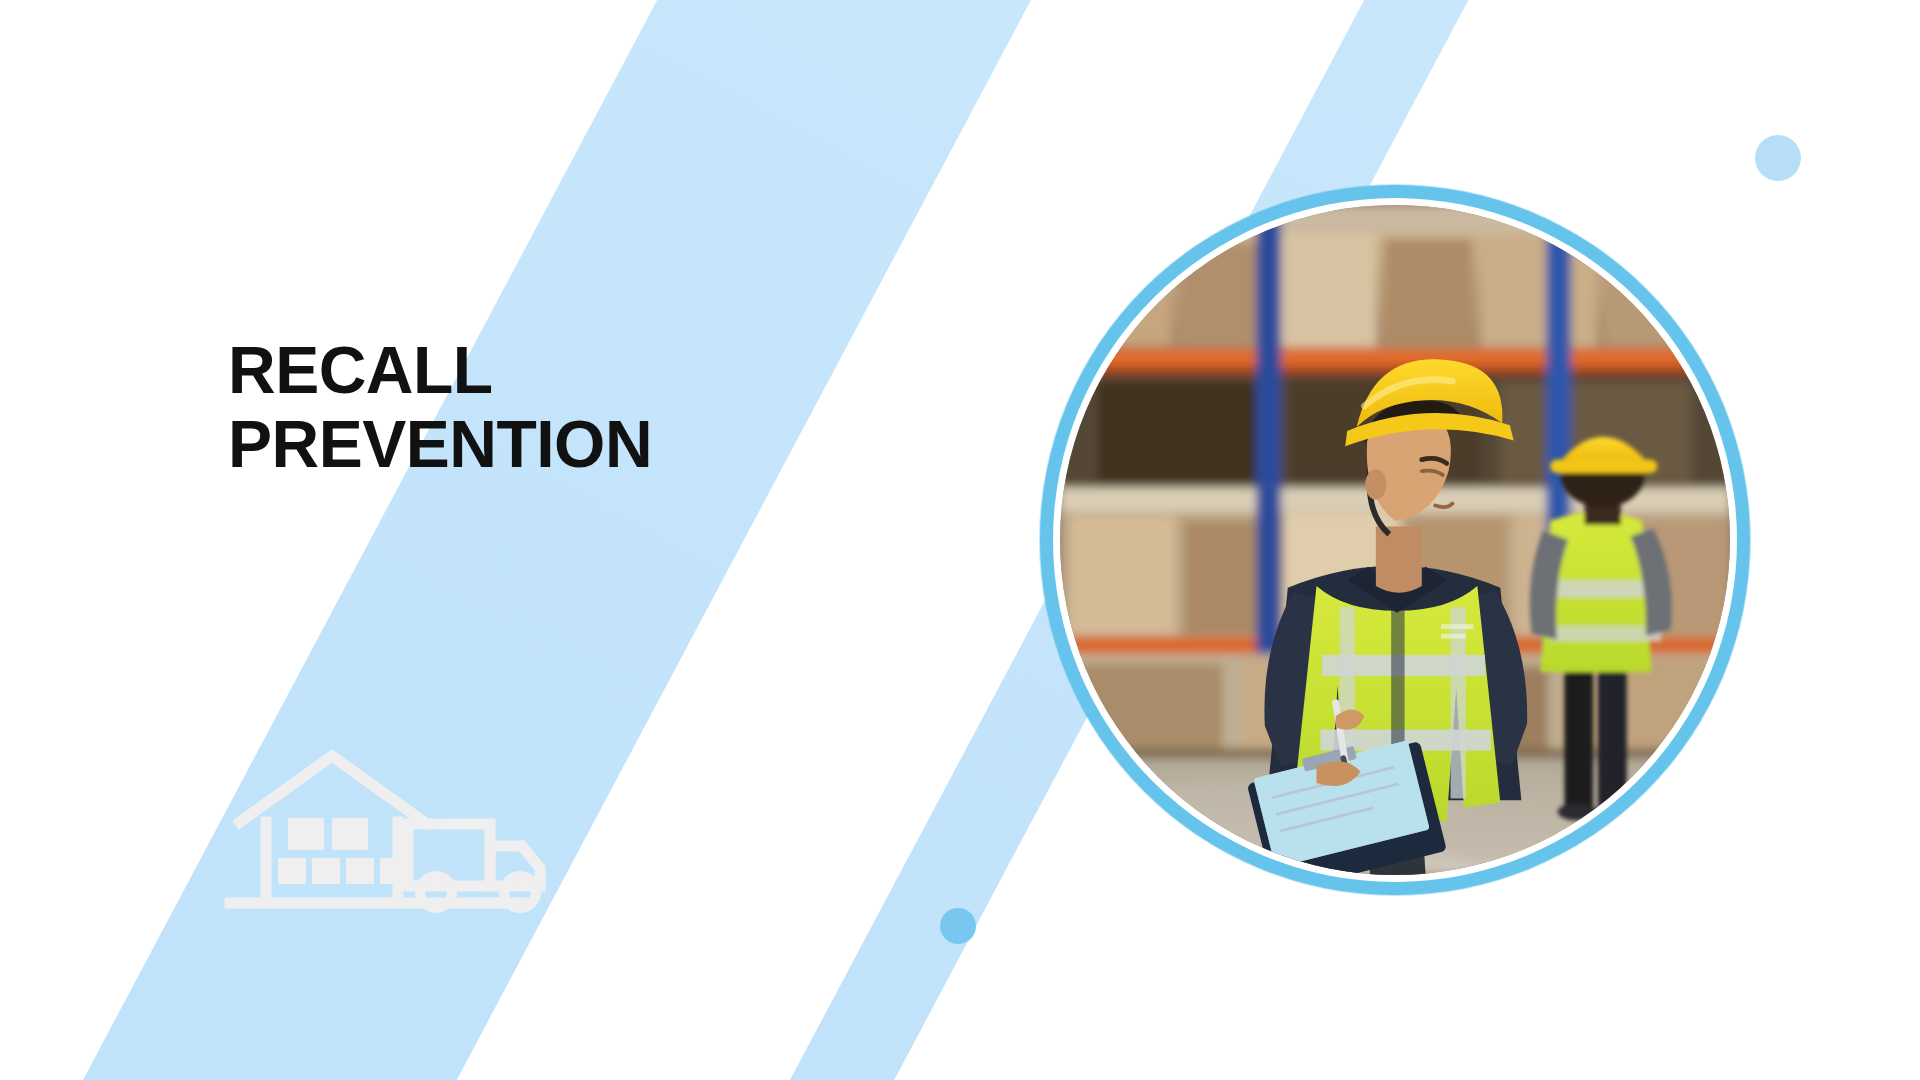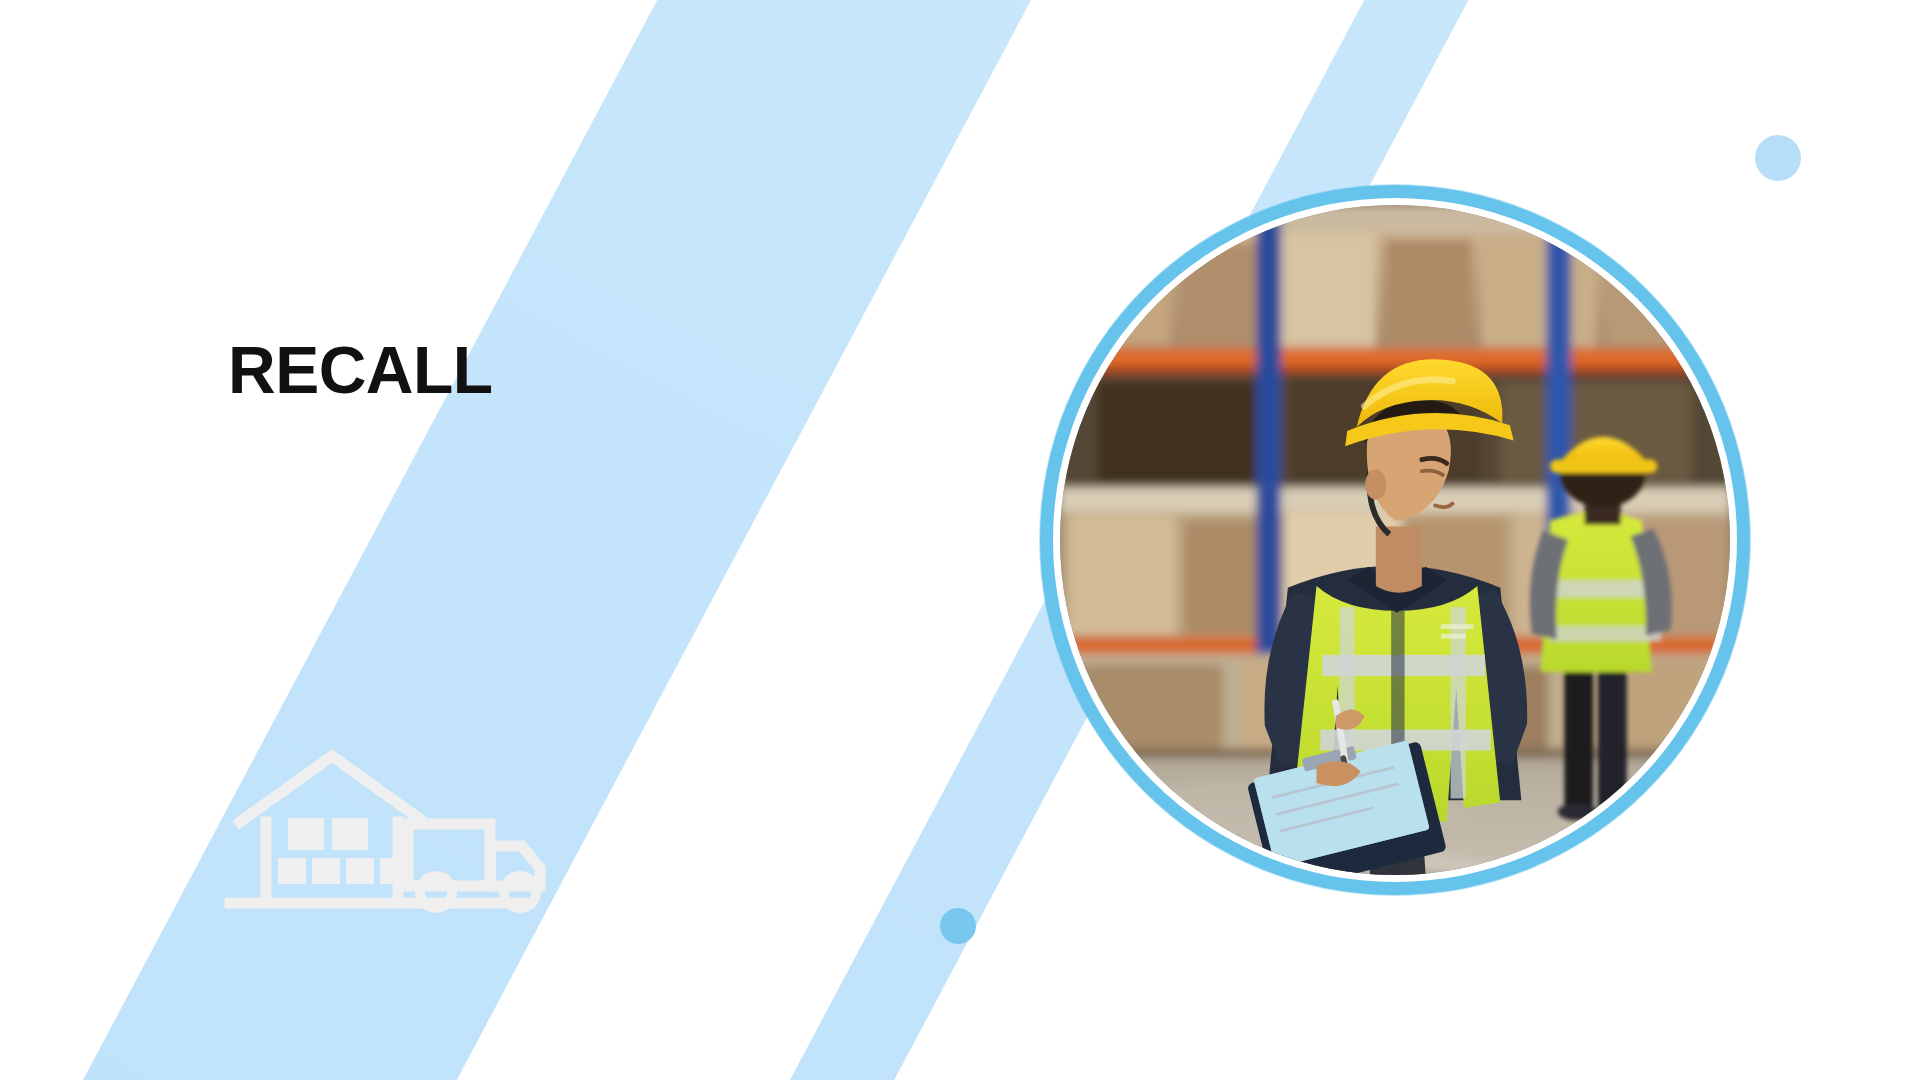--- a/index.html
+++ b/index.html
@@ -93,20 +93,21 @@
 <div class="stripes">
   <div class="stripe stripe-wide"></div>
   <div class="stripe stripe-narrow"></div>
 </div>
 
 <div class="dot dot-top-right"></div>
 <div class="dot dot-bottom-left"></div>
 
 <div class="headline">
   <span class="headline-line">RECALL</span>
+  <span class="headline-line">PREVENTION</span>
 </div>
 
 <div class="warehouse-icon">
   <svg viewBox="0 0 340 225" xmlns="http://www.w3.org/2000/svg">
     <g fill="none" stroke="#efefef" stroke-width="11" stroke-linecap="square" stroke-linejoin="miter">
 
       <path d="M18 122 L110 56 L202 122"></path>
 
       <path d="M44 122 L44 200"></path>
 

